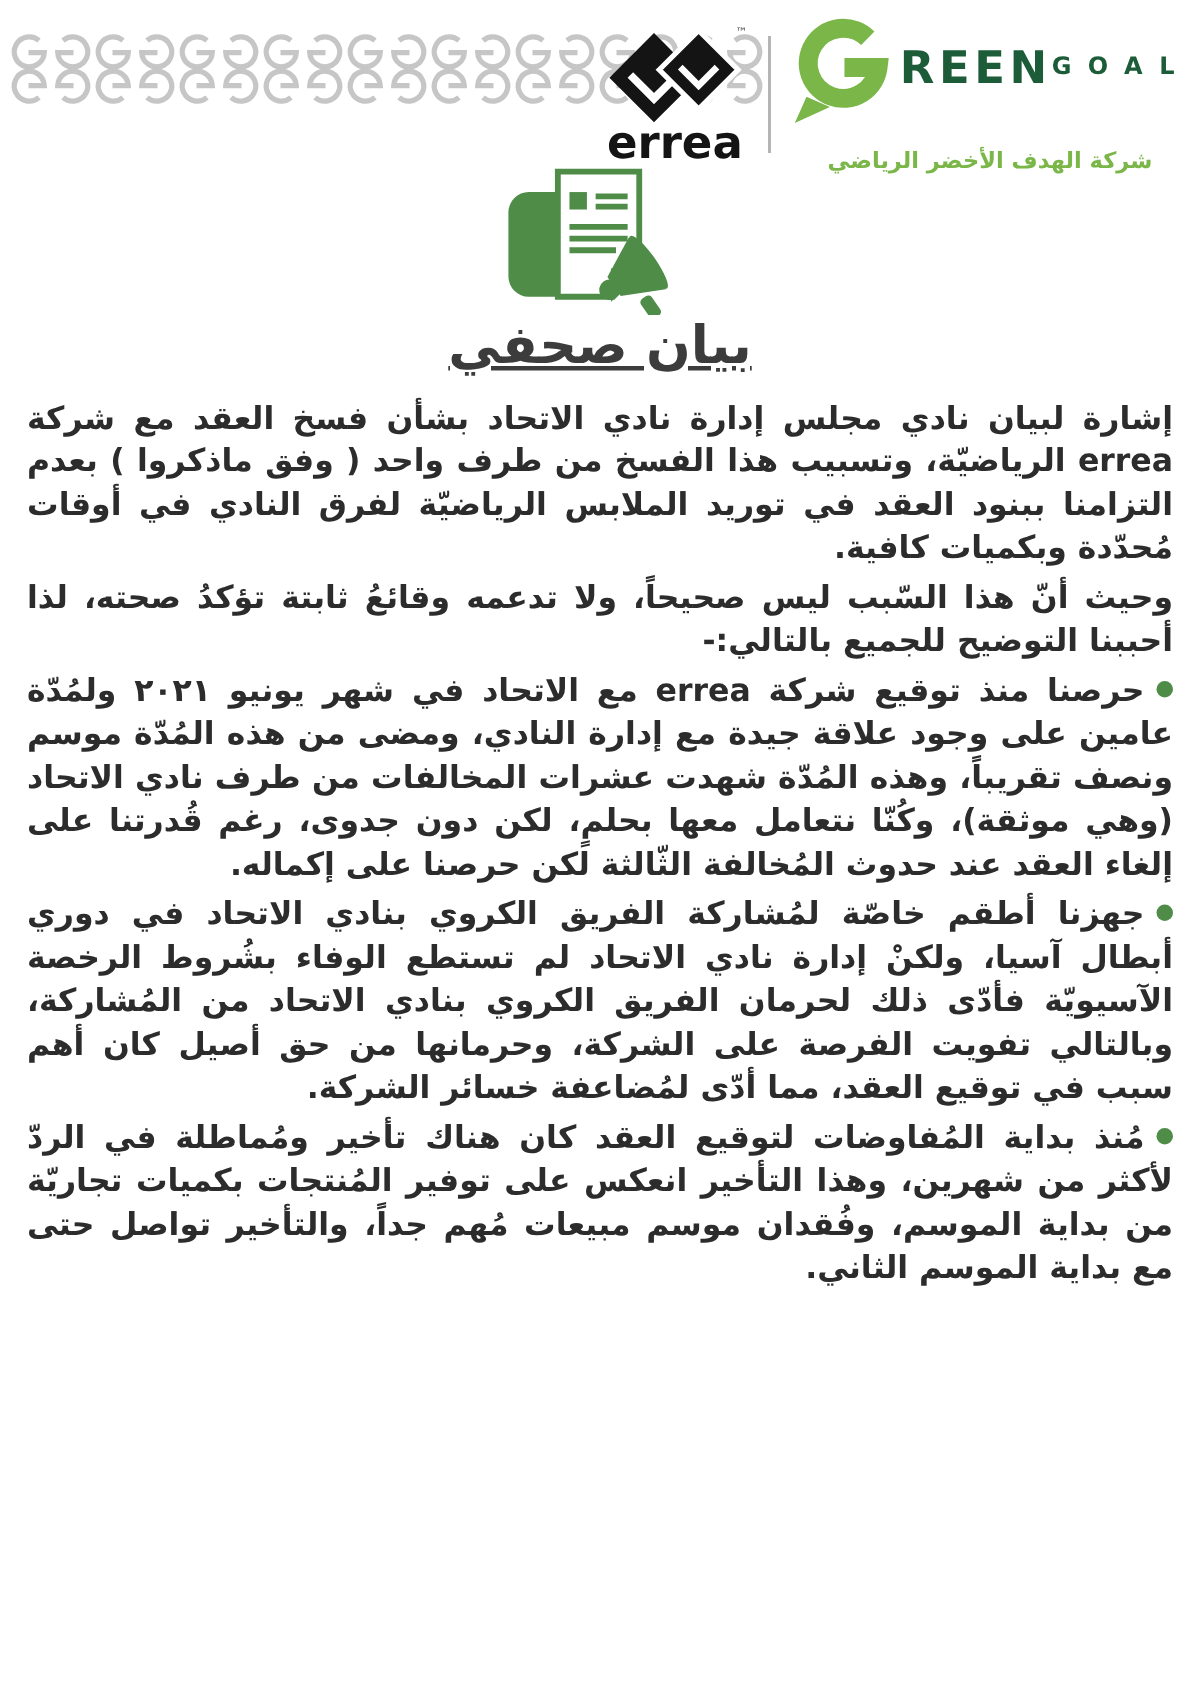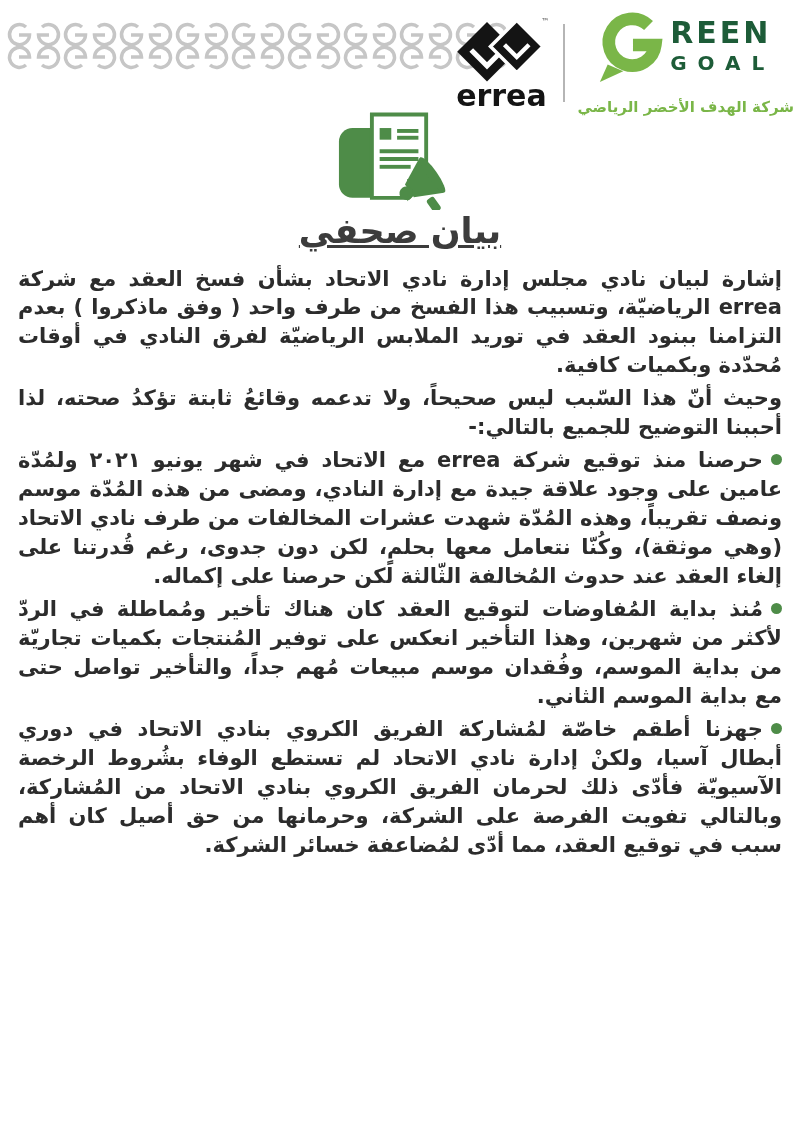--- a/index.html
+++ b/index.html
@@ -7,23 +7,23 @@
   .page{position:relative;width:800px;height:1133px;overflow:hidden;background:#fff;}
 
   
   .ornament{position:absolute;left:6px;top:22px;}
   .logos{position:absolute;right:6px;top:10px;display:flex;align-items:center;gap:12px;}
   .errea-block{display:flex;flex-direction:column;align-items:center;}
   .errea-word{font-weight:700;font-size:30px;color:#141414;letter-spacing:0px;line-height:1;margin-top:-4px;}
   .logo-divider{width:2px;height:78px;background:#b5b5b5;}
   .gg-block{display:flex;flex-direction:column;align-items:center;}
   .gg-row{display:flex;align-items:center;}
-  .gg-texts{display:flex;flex-direction:column;margin-left:2px;}
+  .gg-texts{display:flex;flex-direction:row;margin-left:2px;}
   .gg-reen{font-weight:800;font-size:30px;color:#1d5c38;letter-spacing:3px;line-height:1;}
-  .gg-goal{font-weight:700;font-size:20px;color:#1d5c38;letter-spacing:11px;line-height:1.2;margin-top:3px;}
+  .gg-goal{font-weight:700;font-size:16px;color:#1d5c38;letter-spacing:11px;line-height:1.2;margin-top:3px;}
   .gg-tagline{direction:rtl;font-weight:700;font-size:15px;color:#7ab648;margin-top:16px;}
 
   
   .press-icon{display:block;margin:112px auto 0 auto;}
   .page-title{direction:rtl;text-align:center;font-size:35px;font-weight:800;color:#3c3c3c;margin:2px 0 14px 0;line-height:1.1;text-decoration:underline;}
 
   
   .article{direction:rtl;padding:0 18px;font-size:21px;font-weight:700;color:#2c2c2c;line-height:1.38;text-align:justify;}
   .article p{margin:0 0 4px 0;}
   .dot{display:inline-block;width:11px;height:11px;border-radius:50%;background:#4e8c48;margin-inline-end:8px;vertical-align:2px;}
@@ -106,17 +106,17 @@
     </g>
   </svg>
 
   <h1 class="page-title">بيان صحفي</h1>
 
   <div class="article">
     <p><span>إشارة لبيان نادي مجلس إدارة نادي الاتحاد بشأن فسخ العقد مع شركة errea الرياضيّة، وتسبيب هذا الفسخ من طرف واحد ( وفق ماذكروا ) بعدم التزامنا ببنود العقد في توريد الملابس الرياضيّة لفرق النادي في أوقات مُحدّدة وبكميات كافية.</span></p>
     <p><span>وحيث أنّ هذا السّبب ليس صحيحاً، ولا تدعمه وقائعُ ثابتة تؤكدُ صحته، لذا أحببنا التوضيح للجميع بالتالي:-</span></p>
 
     <p><span class="dot"></span><span>حرصنا منذ توقيع شركة errea مع الاتحاد في شهر يونيو ٢٠٢١ ولمُدّة عامين على وجود علاقة جيدة مع إدارة النادي، ومضى من هذه المُدّة موسم ونصف تقريباً، وهذه المُدّة شهدت عشرات المخالفات من طرف نادي الاتحاد (وهي موثقة)، وكُنّا نتعامل معها بحلمٍ، لكن دون جدوى، رغم قُدرتنا على إلغاء العقد عند حدوث المُخالفة الثّالثة لكن حرصنا على إكماله.</span></p>
+    <p><span class="dot"></span><span>جهزنا أطقم خاصّة لمُشاركة الفريق الكروي بنادي الاتحاد في دوري أبطال آسيا، ولكنْ إدارة نادي الاتحاد لم تستطع الوفاء بشُروط الرخصة الآسيويّة فأدّى ذلك لحرمان الفريق الكروي بنادي الاتحاد من المُشاركة، وبالتالي تفويت الفرصة على الشركة، وحرمانها من حق أصيل كان أهم سبب في توقيع العقد، مما أدّى لمُضاعفة خسائر الشركة.</span></p>
     <p><span class="dot"></span><span>مُنذ بداية المُفاوضات لتوقيع العقد كان هناك تأخير ومُماطلة في الردّ لأكثر من شهرين، وهذا التأخير انعكس على توفير المُنتجات بكميات تجاريّة من بداية الموسم، وفُقدان موسم مبيعات مُهم جداً، والتأخير تواصل حتى مع بداية الموسم الثاني.</span></p>
-    <p><span class="dot"></span><span>جهزنا أطقم خاصّة لمُشاركة الفريق الكروي بنادي الاتحاد في دوري أبطال آسيا، ولكنْ إدارة نادي الاتحاد لم تستطع الوفاء بشُروط الرخصة الآسيويّة فأدّى ذلك لحرمان الفريق الكروي بنادي الاتحاد من المُشاركة، وبالتالي تفويت الفرصة على الشركة، وحرمانها من حق أصيل كان أهم سبب في توقيع العقد، مما أدّى لمُضاعفة خسائر الشركة.</span></p>
   </div>
 
 </div>
 
 </body></html>

